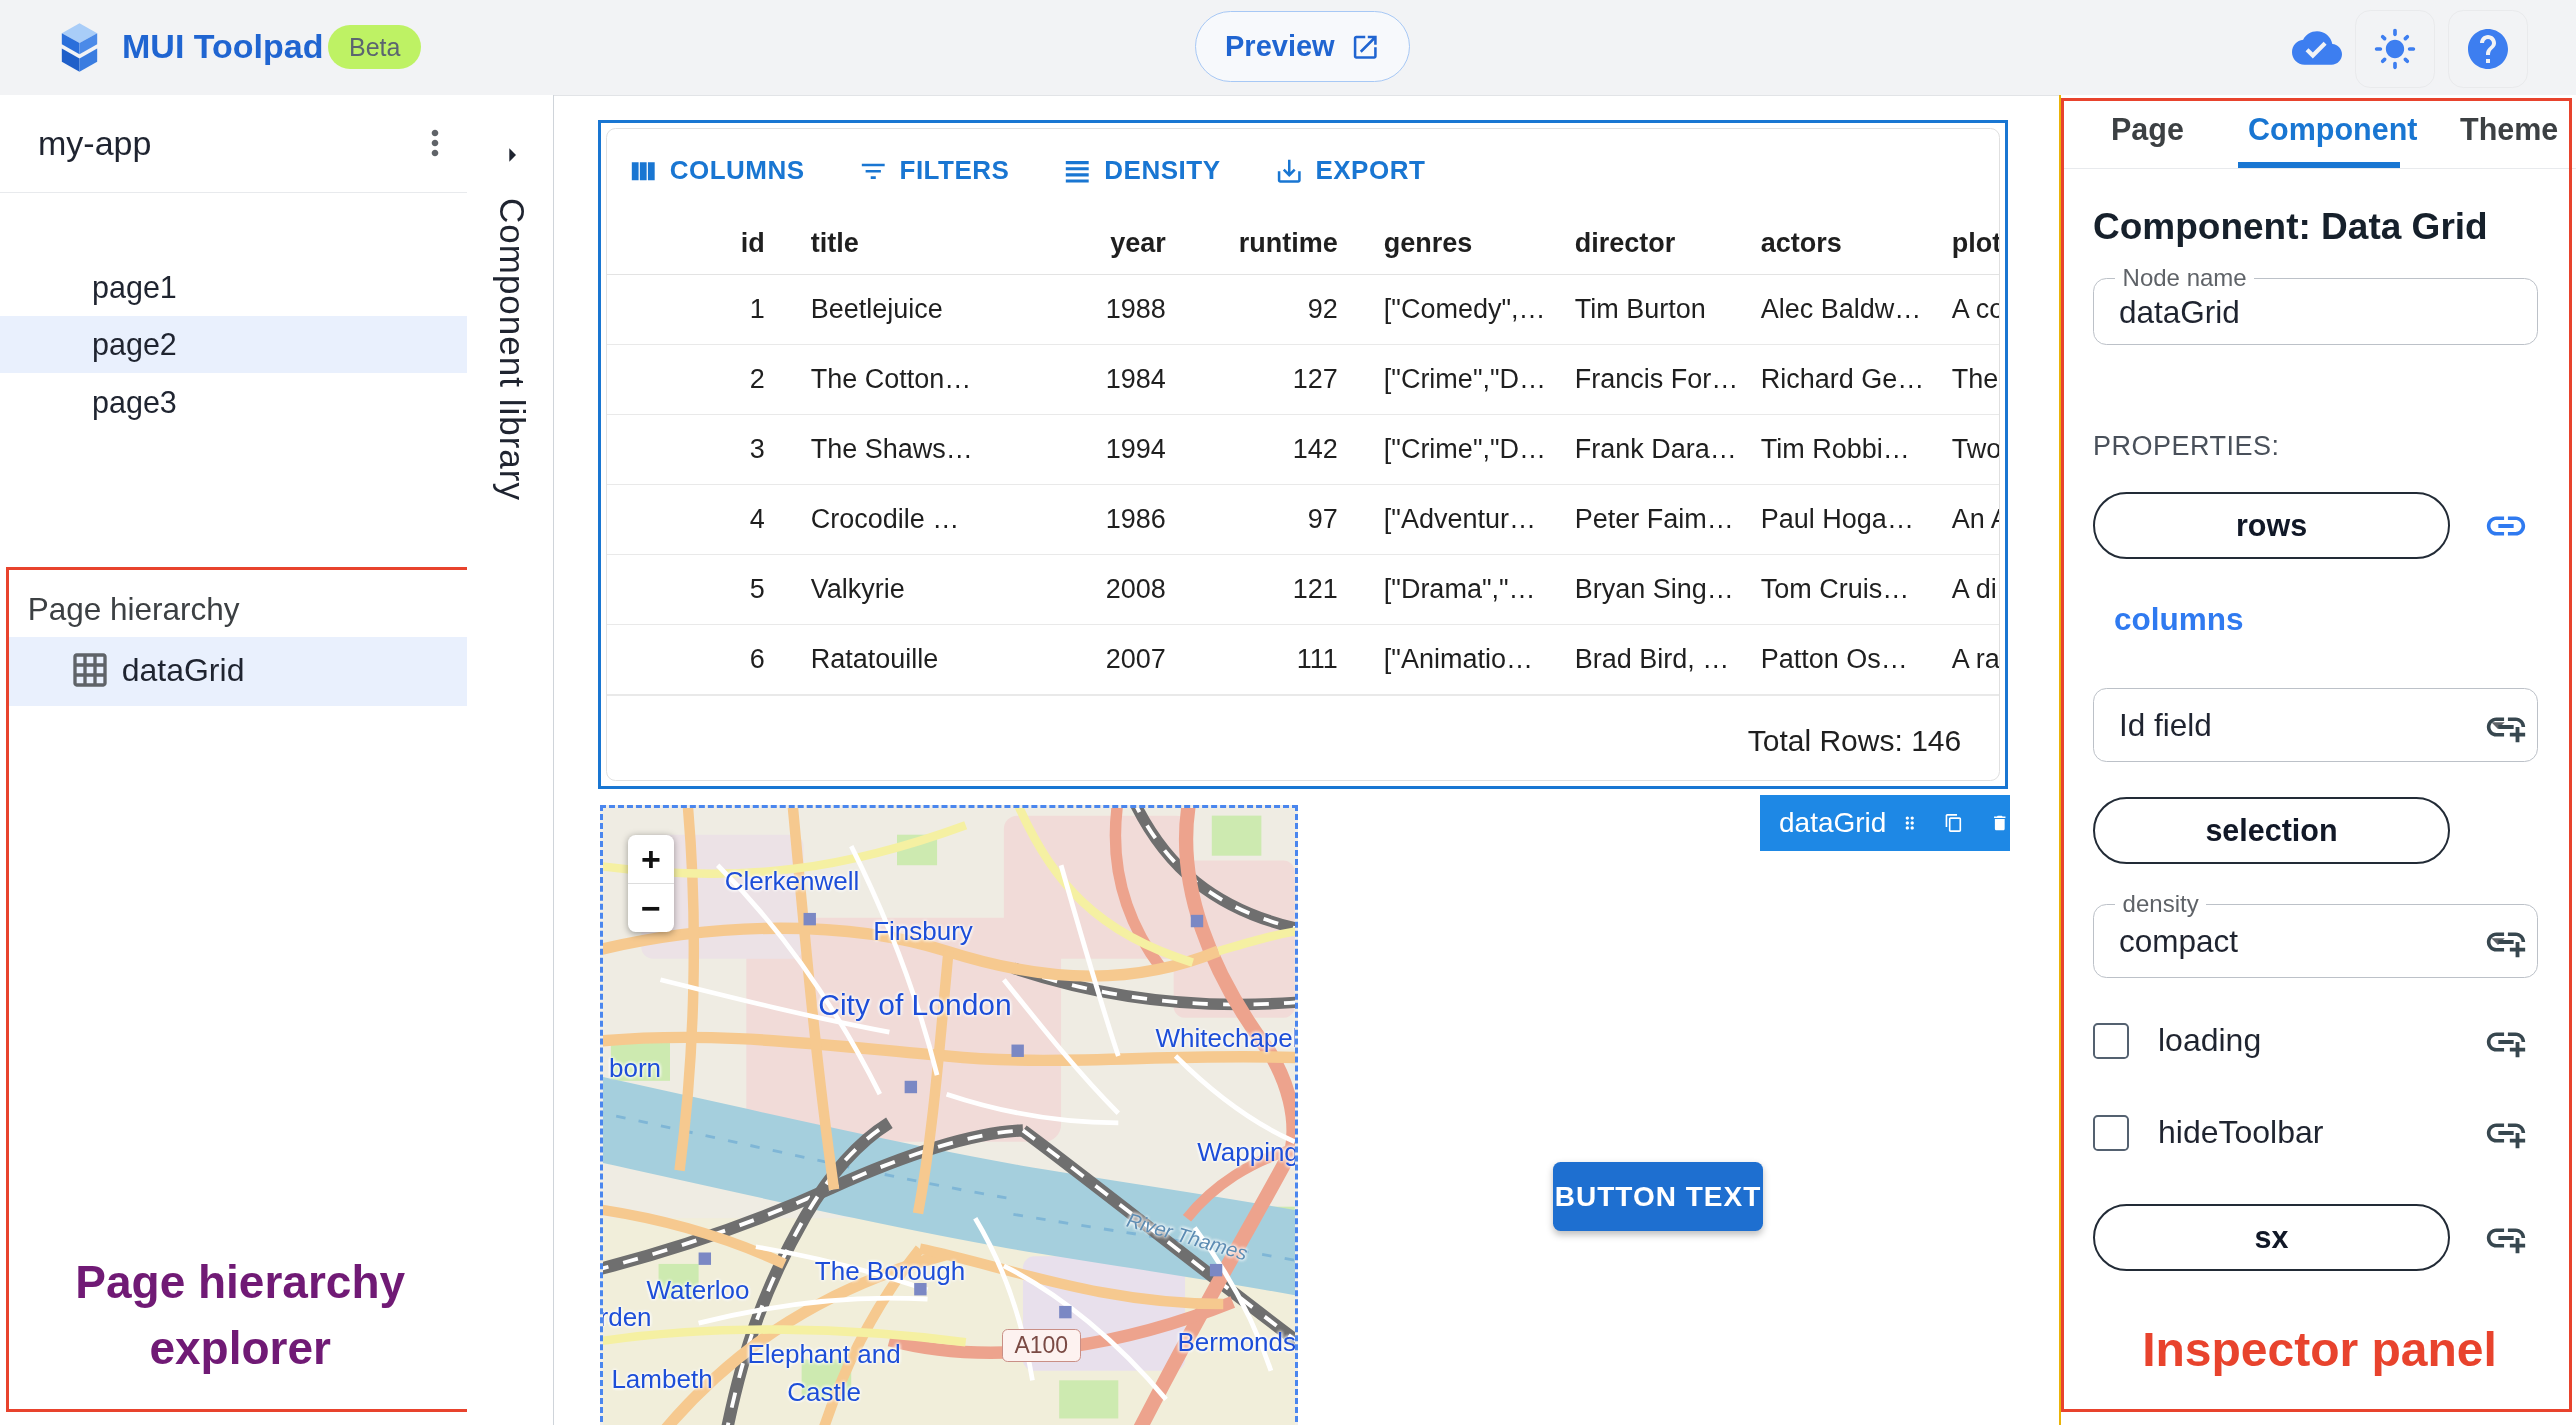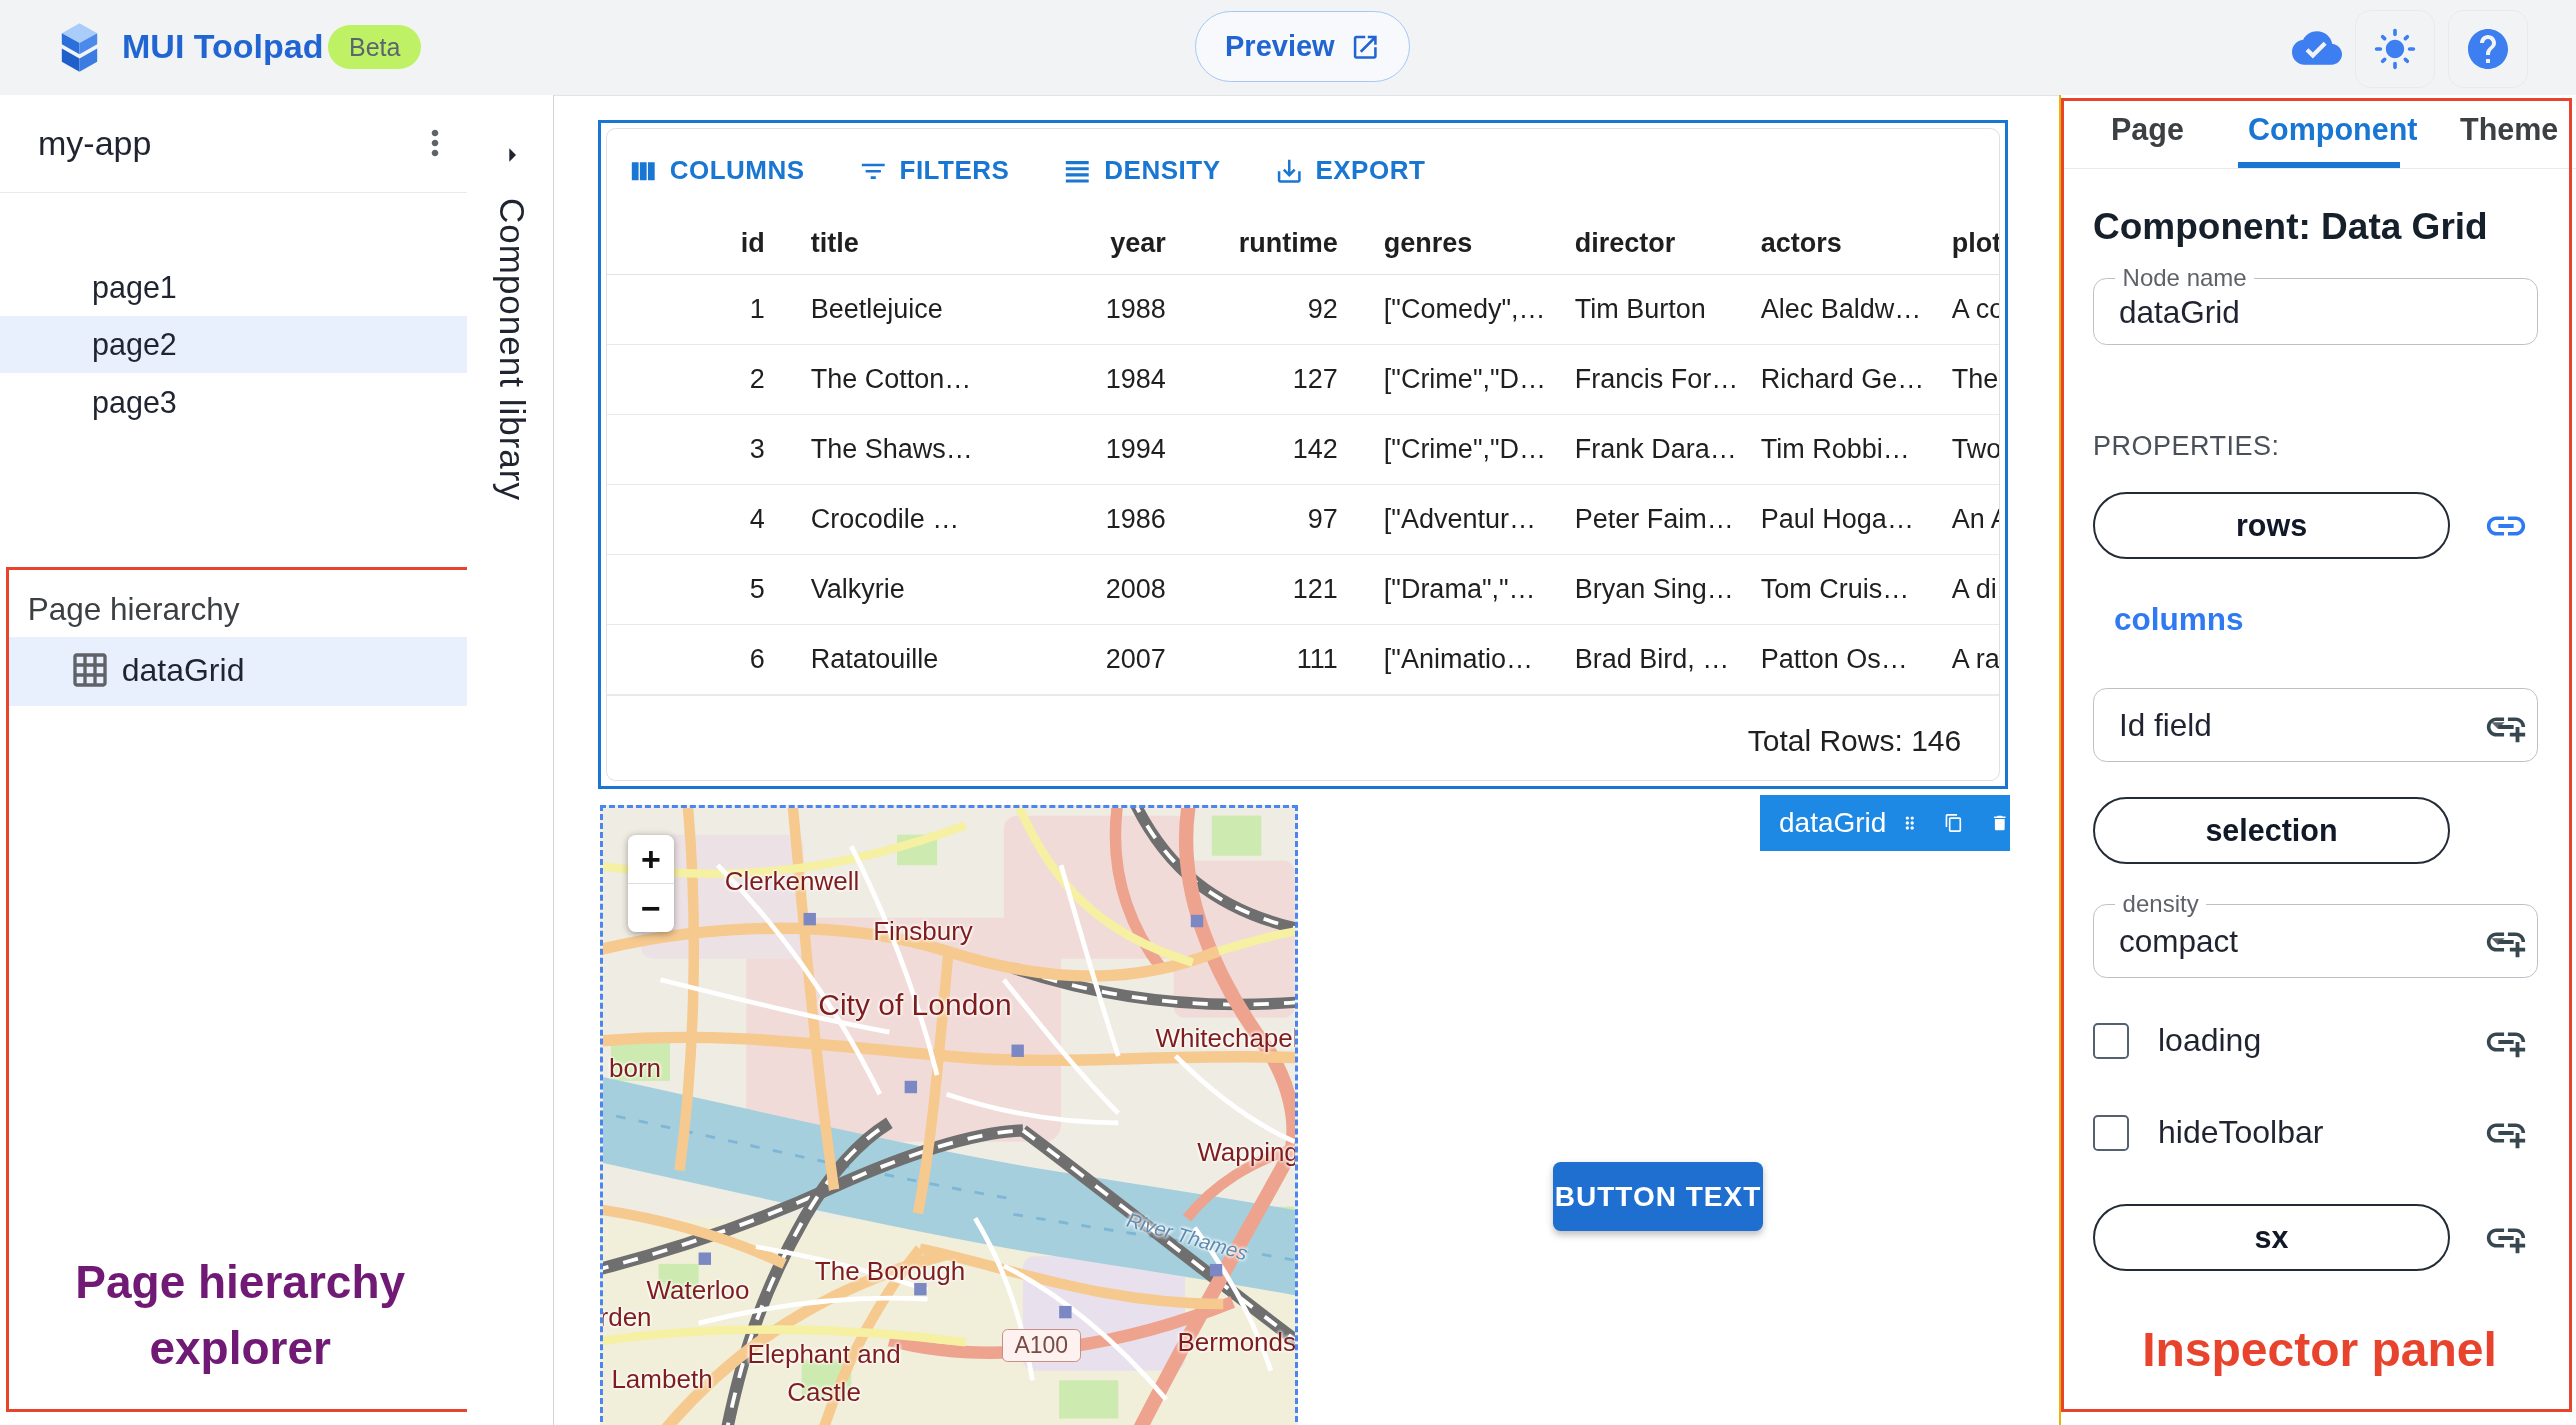--- a/index.html
+++ b/index.html
@@ -78,21 +78,21 @@
         display:flex;align-items:center;color:#fff;font-size:28px;padding-left:19px;box-sizing:border-box;gap:13.4px;}
 
   
   .map{position:absolute;left:600px;top:805px;width:692px;height:620px;border:3.8px dashed #4a86ee;
        box-sizing:content-box;overflow:hidden;background:#f2efe9;}
   .map-zoom{position:absolute;left:25px;top:27px;width:46px;background:#fff;border-radius:7.6px;
             box-shadow:0 1.9px 7.6px rgba(0,0,0,.35);z-index:5;}
   .map-zoom .mz{height:48px;display:flex;align-items:center;justify-content:center;font-size:34px;
                 font-weight:bold;color:#111;}
   .map-zoom .mz + .mz{border-top:1px solid #ddd;}
-  .maplabel{position:absolute;transform:translate(-50%,-50%);white-space:nowrap;color:#7f1d1d;
+  .maplabel{position:absolute;transform:translate(-50%,-50%);white-space:nowrap;color:#1d4ed8;
             text-shadow:0 0 3.8px #fff,0 0 3.8px #fff,0 0 3.8px #fff;z-index:4;}
   .maplabel.river{color:#5d8cb3;font-style:italic;transform:translate(-50%,-50%) rotate(16deg);}
   .a100{position:absolute;left:399px;top:521px;background:#fdf2f0;border:1.9px solid #c98f86;
         border-radius:5.7px;padding:1.9px 11.4px;font-size:23px;color:#7a4a44;z-index:4;}
 
   
   .cv-button{position:absolute;left:1553px;top:1162px;width:210px;height:69px;background:#1e6fd0;
              border-radius:7.6px;color:#fff;display:flex;align-items:center;justify-content:center;
              font-size:28px;font-weight:bold;letter-spacing:1px;box-shadow:0 3.8px 7.6px rgba(0,0,0,.25);}
 

